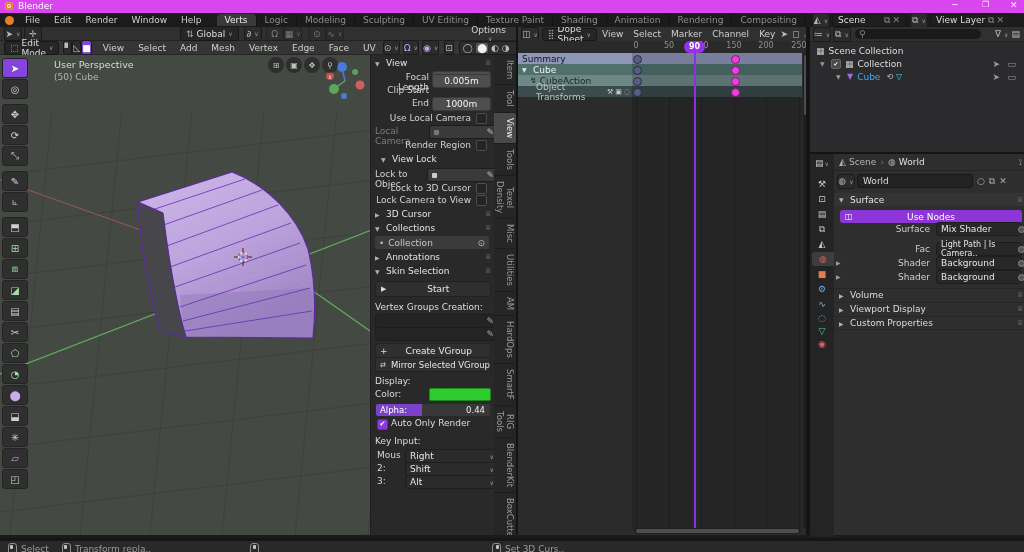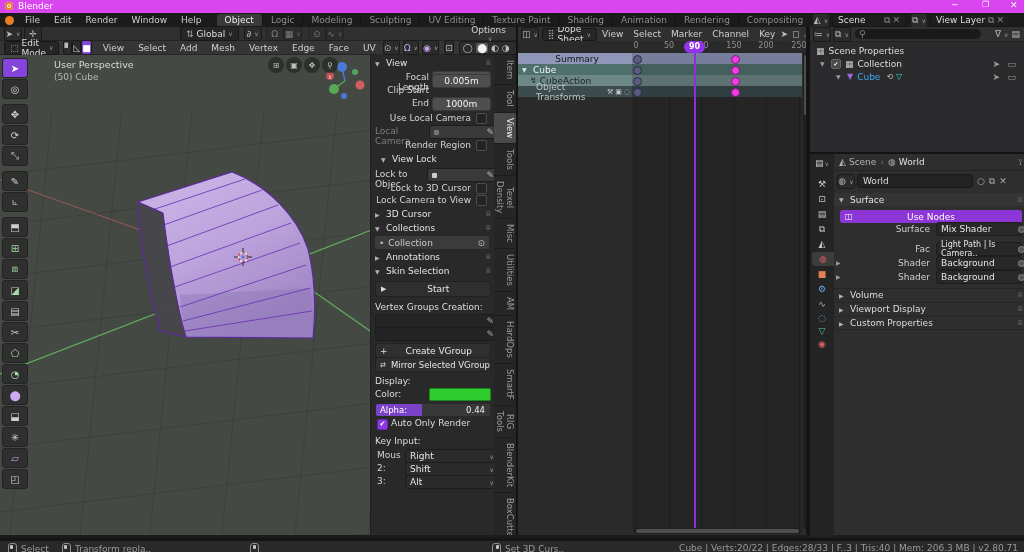--- a/index.html
+++ b/index.html
@@ -59,21 +59,21 @@
   </div>
 
   <div class="abs flex" style="left:0;top:13px;width:1024px;height:14px;background:#1b1b1b;">
     <span style="width:9px;height:9px;border-radius:50%;background:#e87d24;margin:0 4px 0 5px;"></span>
     <span class="menu-item">File</span>
     <span class="menu-item">Edit</span>
     <span class="menu-item">Render</span>
     <span class="menu-item">Window</span>
     <span class="menu-item">Help</span>
     <span style="width:8px;"></span>
-    <span class="wstab active">Object</span>
+    <span class="wstab active">Verts</span>
     <span class="wstab">Logic</span>
     <span class="wstab">Modeling</span>
     <span class="wstab">Sculpting</span>
     <span class="wstab">UV Editing</span>
     <span class="wstab">Texture Paint</span>
     <span class="wstab">Shading</span>
     <span class="wstab">Animation</span>
     <span class="wstab">Rendering</span>
     <span class="wstab">Compositing</span>
     <span class="wstab">Scripting</span>
@@ -456,21 +456,21 @@
 
     <div class="gridv" style="left:118px;top:26px;height:476px;"></div>
     <div class="gridv" style="left:151px;top:26px;height:476px;"></div>
     <div class="gridv" style="left:183px;top:26px;height:476px;"></div>
     <div class="gridv" style="left:216px;top:26px;height:476px;"></div>
     <div class="gridv" style="left:248px;top:26px;height:476px;"></div>
     <div class="gridv" style="left:281px;top:26px;height:476px;"></div>
 
     <div class="abs" style="left:114px;top:26px;width:170px;height:476px;background:rgba(0,0,0,0.12);"></div>
 
-    <div class="chrow" style="top:26px;background:#8e97b7;color:#15151d;justify-content:center;">
+    <div class="chrow" style="top:26px;background:#8e97b7;color:#15151d;">
       <span>Summary</span>
     </div>
     <div class="keyrow" style="top:26px;background:#767e9b;">
       <span class="kf u" style="left:1px;"></span>
       <span class="kf s" style="left:99px;"></span>
     </div>
     <div class="chrow" style="top:37px;background:#50706e;color:#eef4f4;">
       <span class="tri" style="color:#dfe8e8;">▼</span>
       <span>Cube</span>
     </div>
@@ -513,21 +513,21 @@
       <span class="icobtn" style="margin-left:3px;">≔<span class="chev">∨</span></span>
       <span class="icobtn" style="margin-left:2px;">⧉<span class="chev">∨</span></span>
       <span class="flex" style="margin-left:4px;width:118px;height:10px;background:#1a1a1a;border-radius:5px;padding:0 4px;color:#888;">
         <span>⚲</span>
       </span>
       <span style="margin-left:auto;color:#bbb;">∇<span class="chev">∨</span></span>
       <span style="margin-left:3px;margin-right:4px;color:#bbb;">▤</span>
     </div>
     <div class="orow" style="top:17px;padding-left:6px;">
       <span style="color:#c8c8c8;margin-right:4px;">▦</span>
-      <span style="color:#dedede;">Scene Properties</span>
+      <span style="color:#dedede;">Scene Collection</span>
     </div>
     <div class="orow" style="top:30px;padding-left:10px;">
       <span class="tri" style="color:#999;">▼</span>
       <span style="width:8px;height:8px;background:#4a4a4a;border:1px solid #666;border-radius:2px;color:#fff;font-size:6px;line-height:8px;text-align:center;margin-right:4px;">✔</span>
       <span style="color:#c8c8c8;margin-right:4px;">▦</span>
       <span style="color:#dedede;">Collection</span>
       <span style="position:absolute;right:24px;color:#999;">➤</span>
       <span style="position:absolute;right:8px;color:#999;">▭</span>
     </div>
     <div class="orow" style="top:43px;padding-left:26px;">
@@ -643,16 +643,15 @@
       <span class="mouse m">
           <i></i>
         </span>
     </span>
     <span class="abs flex" style="left:492px;top:2px;">
       <span class="mouse r">
           <i></i>
         </span>
       <span>Set 3D Curs..</span>
     </span>
-    <span class="abs" style="right:6px;top:2px;">Cube | Verts:20/22 | Edges:28/33 | F..3 | Tris:40 | Mem: 206.3 MB | v2.80.71</span>
   </div>
 
 </div>
 
 </body></html>

